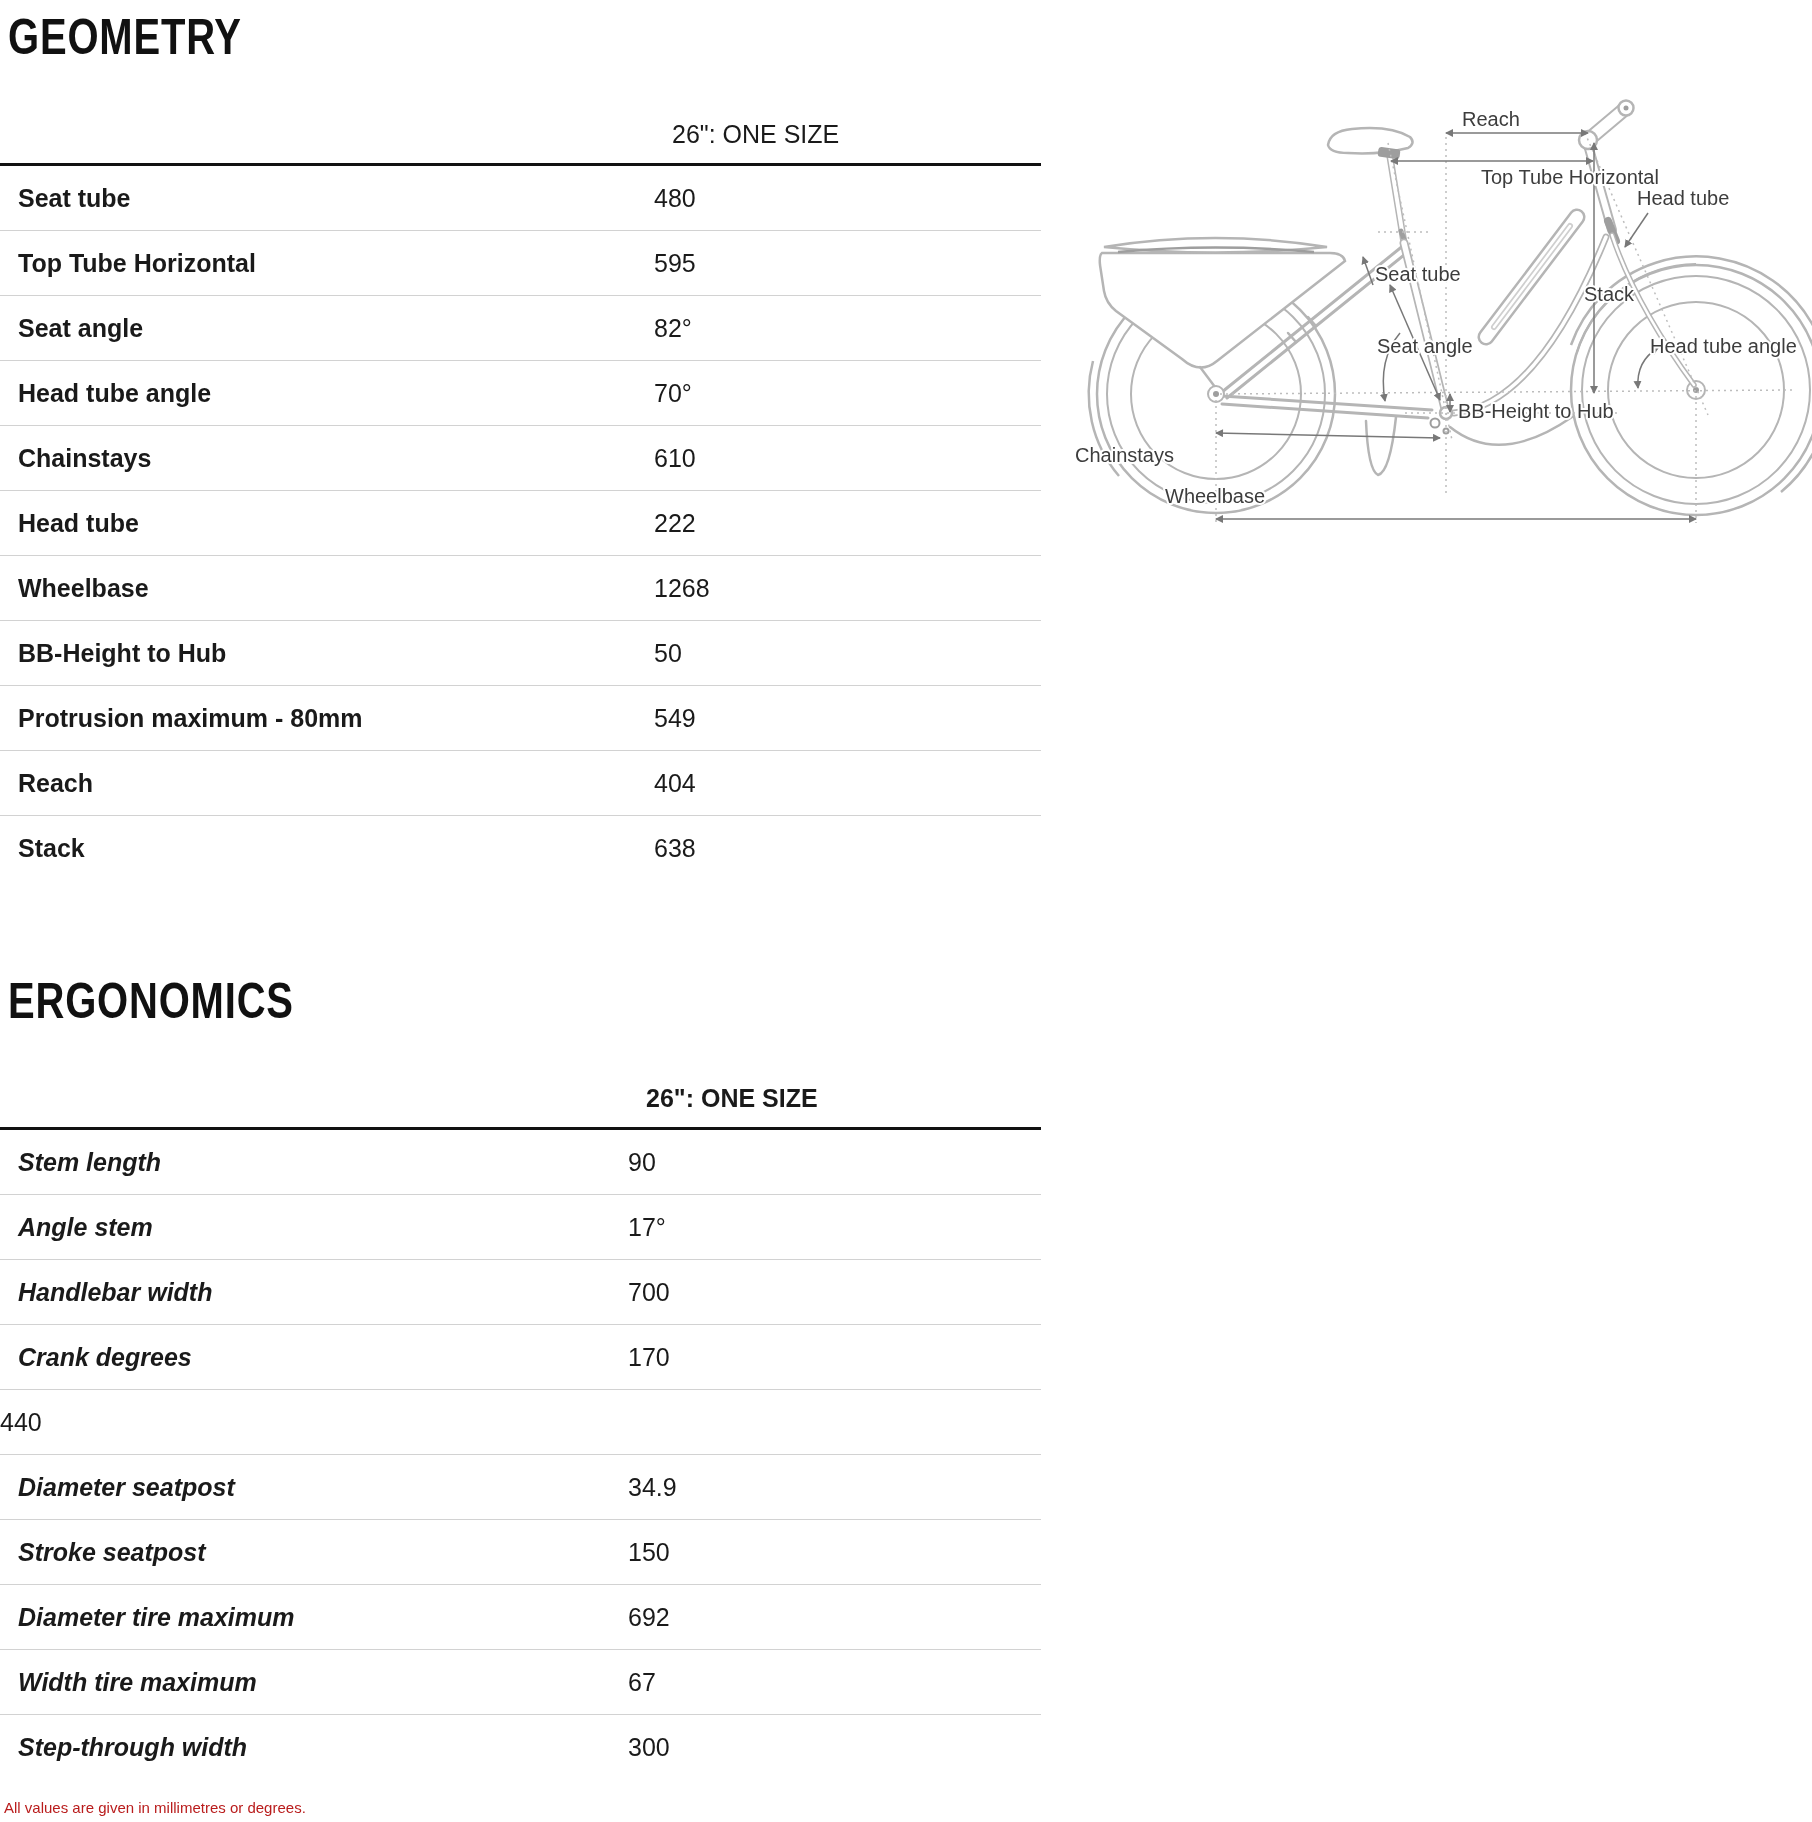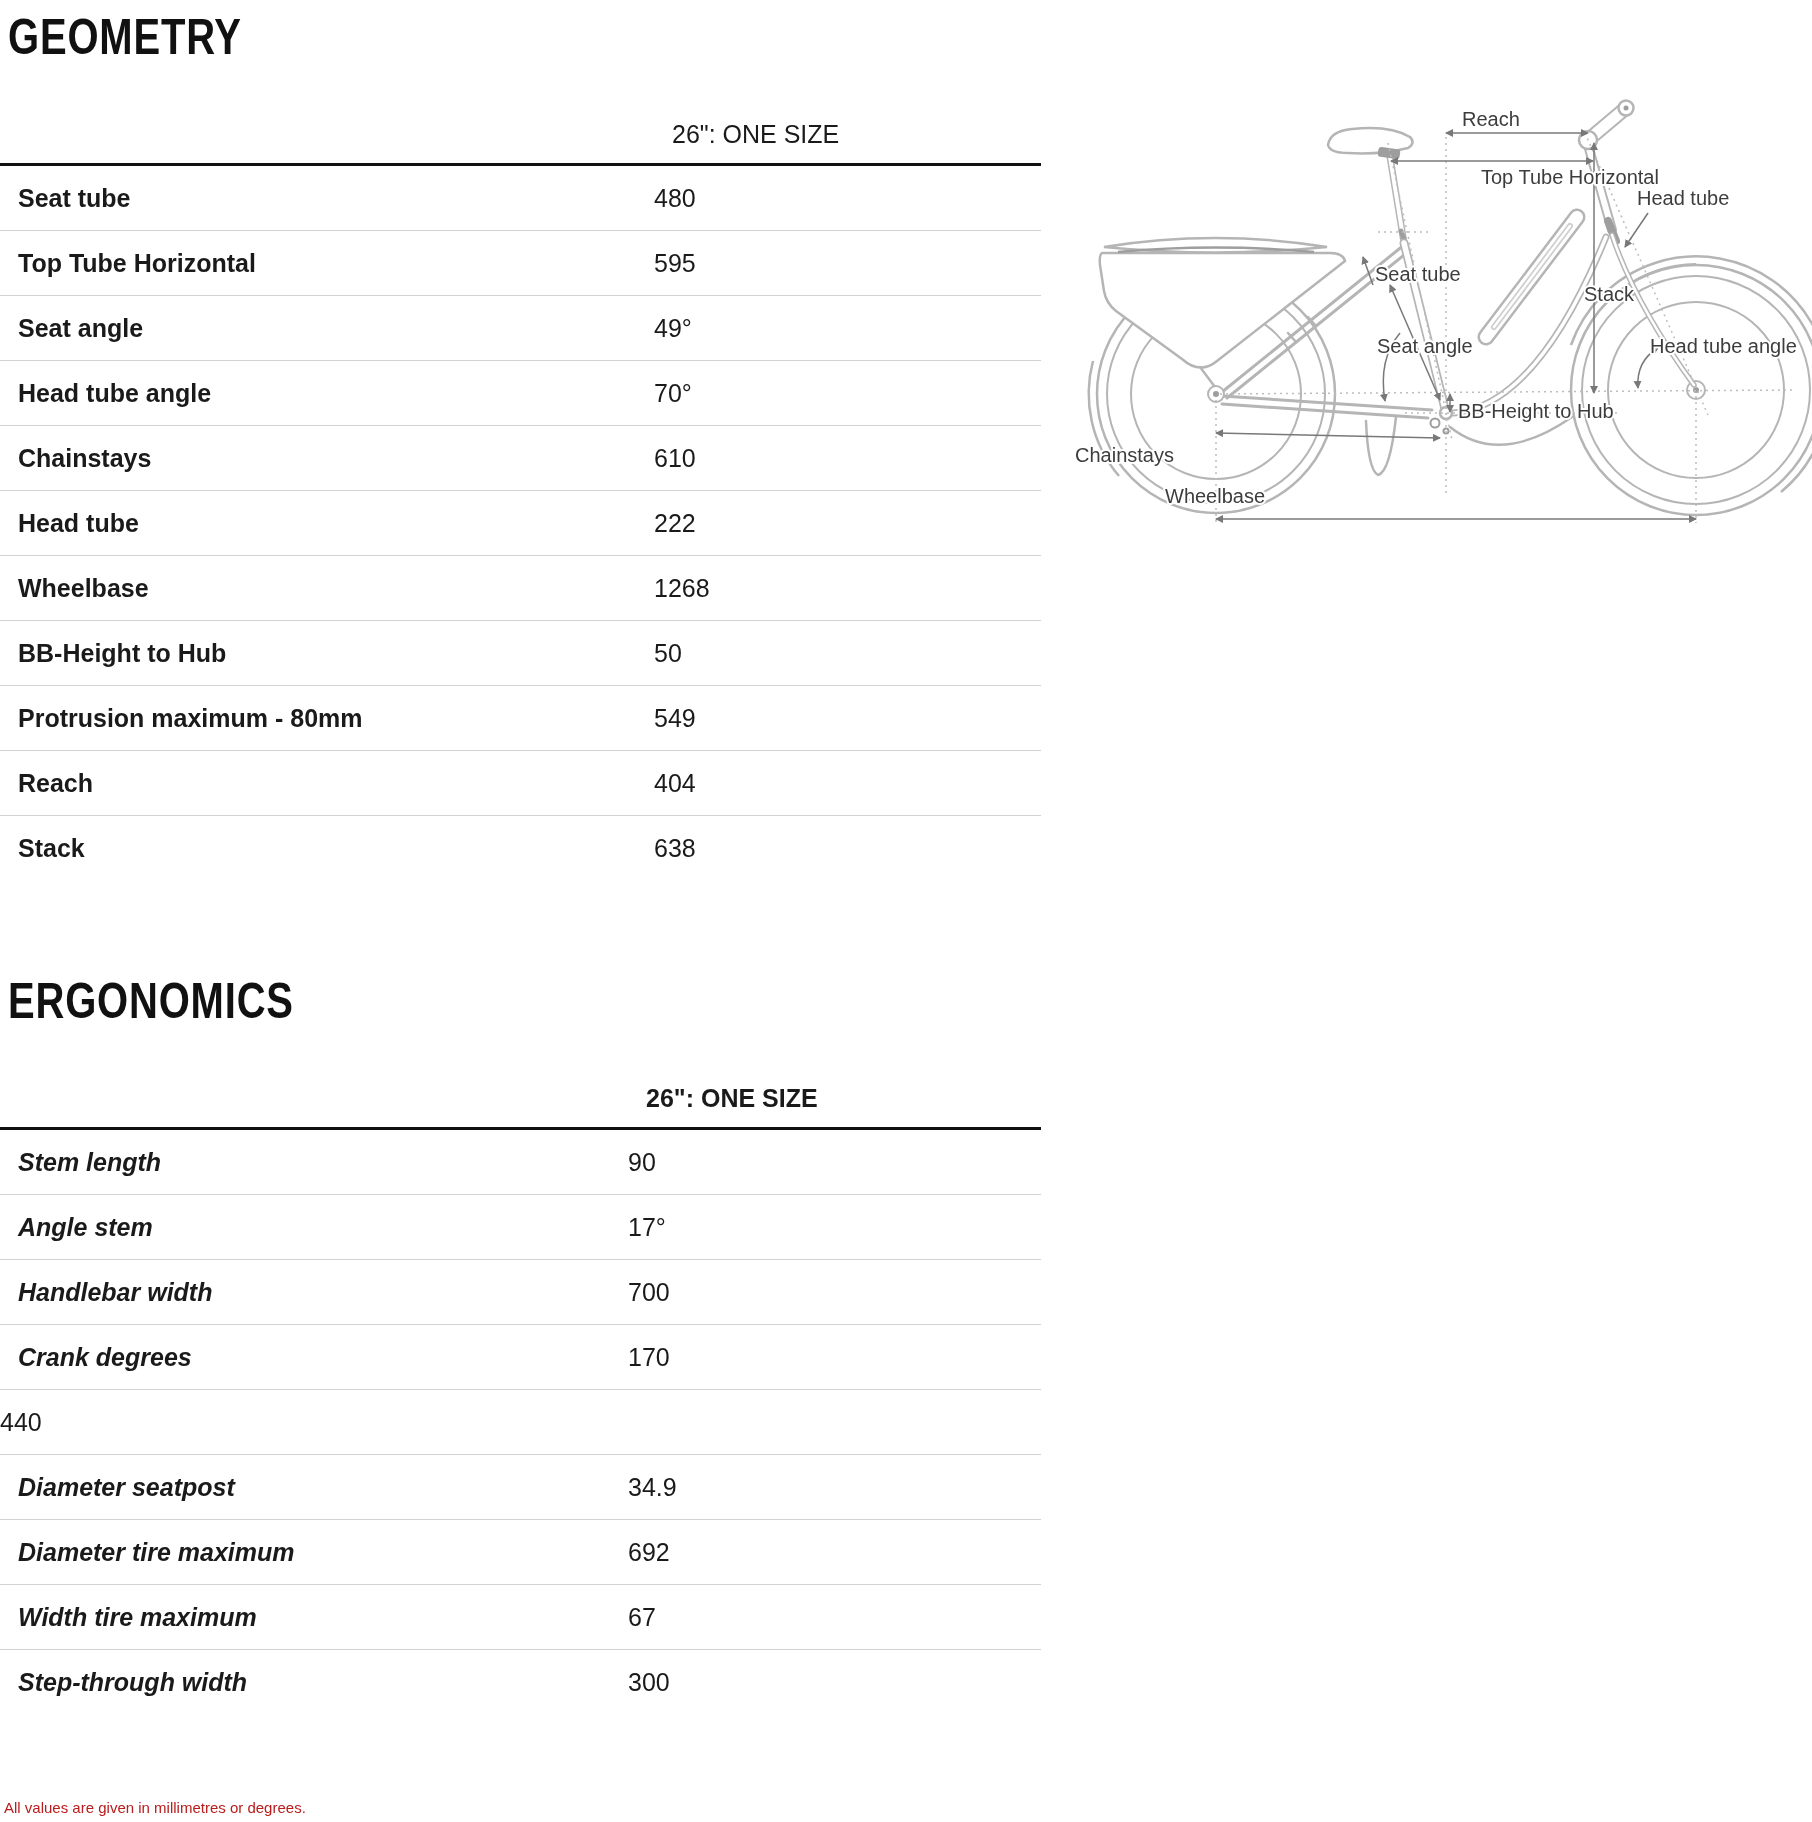--- a/index.html
+++ b/index.html
@@ -71,21 +71,21 @@
         <div class="row-value">480</div>
       </div>
 
       <div class="trow">
         <div class="row-label">Top Tube Horizontal</div>
         <div class="row-value">595</div>
       </div>
 
       <div class="trow">
         <div class="row-label">Seat angle</div>
-        <div class="row-value">49°</div>
+        <div class="row-value">82°</div>
       </div>
 
       <div class="trow">
         <div class="row-label">Head tube angle</div>
         <div class="row-value">70°</div>
       </div>
 
       <div class="trow">
         <div class="row-label">Chainstays</div>
         <div class="row-value">610</div>
@@ -153,20 +153,24 @@
 
       <div class="trow">
         <div class="row-value">440</div>
       </div>
 
       <div class="trow">
         <div class="row-label">Diameter seatpost</div>
         <div class="row-value">34.9</div>
       </div>
 
+      <div class="trow">
+        <div class="row-label">Stroke seatpost</div>
+        <div class="row-value">150</div>
+      </div>
 
       <div class="trow">
         <div class="row-label">Diameter tire maximum</div>
         <div class="row-value">692</div>
       </div>
 
       <div class="trow">
         <div class="row-label">Width tire maximum</div>
         <div class="row-value">67</div>
       </div>

